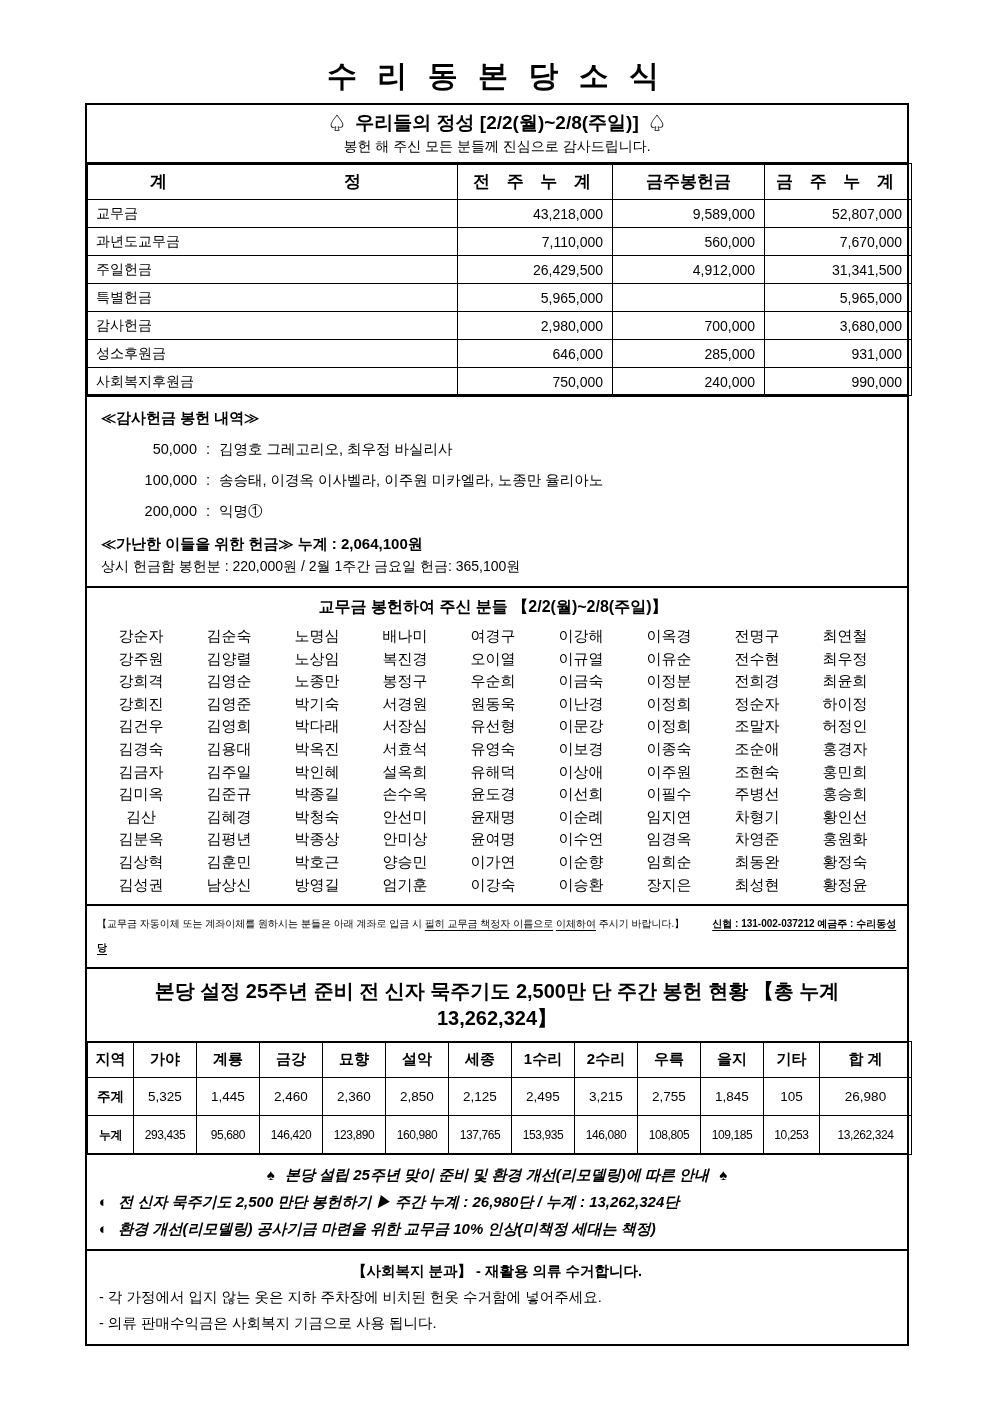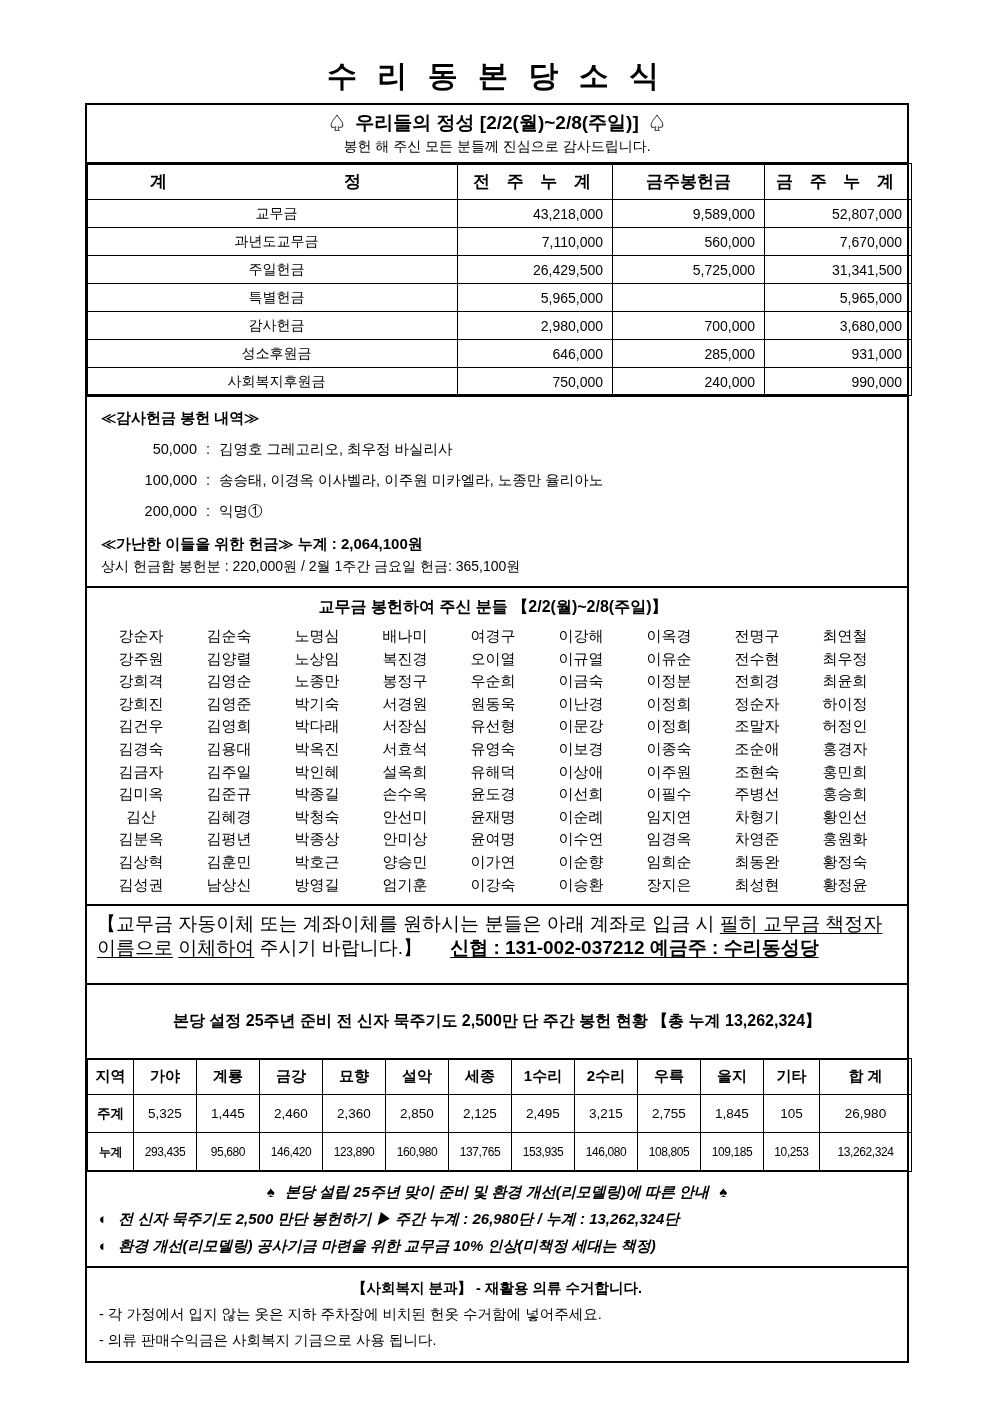--- a/index.html
+++ b/index.html
@@ -22,47 +22,47 @@
   .box1-title { font-size:19px; font-weight:bold; }
   .box1-title .spade { font-weight:normal; font-size:18px; padding:0 4px; }
   .box1-sub { font-size:14px; margin-top:2px; }
 
   
   table { border-collapse:collapse; table-layout:fixed; width:824px; }
   .sec > table { margin:-2px 0; }
   .offer-table td, .offer-table th { border:1px solid #000; overflow:hidden; }
   .offer-table tr.head th { height:36px; font-size:17px; font-weight:bold; }
   .offer-table td { height:28px; font-size:14px; }
-  .offer-table .lbl { text-align:center; padding-left:8px; }
+  .offer-table .lbl { text-align:left; padding-left:8px; }
   .offer-table .num { text-align:right; padding-right:9px; }
   .head-cat { display:flex; justify-content:space-between; padding:0 96px 0 62px; }
   .sp { letter-spacing:6px; }
 
   
   .thanks { padding:12px 8px 10px 14px; font-size:14.5px; }
   .thanks-title { font-weight:bold; font-size:15px; }
   .t-entry { display:flex; margin-top:11px; line-height:20px; }
   .t-amount { width:96px; text-align:right; }
   .t-colon { width:22px; text-align:center; }
   .poor-title { margin-top:14px; font-weight:bold; font-size:15px; }
   .poor-detail { margin-top:4px; font-size:14px; }
 
   
   .donors { padding:9px 18px 8px 10px; }
   .donors-title { text-align:center; font-weight:bold; font-size:16px; margin-bottom:7px; }
   .donor-row { display:grid; grid-template-columns:repeat(9,1fr); }
   .donor-row span { text-align:center; font-size:15px; line-height:22.6px; }
 
   
-  .notice { padding:6px 10px 23px 10px; font-size:19px; line-height:24px; }
+  .notice { padding:6px 10px 7px 10px; font-size:10px; line-height:24px; }
   .u { text-decoration:underline; text-underline-offset:3px; }
   .acct { font-weight:bold; margin-left:28px; }
 
   
-  .rosary-title { padding:26px 6px; text-align:center; font-weight:bold; font-size:16px; }
+  .rosary-title { padding:9px 6px; text-align:center; font-weight:bold; font-size:20px; }
 
   
   .rosary-table th, .rosary-table td { border:1px solid #000; text-align:center; }
   .rosary-table tr.head th { height:36px; font-size:15px; font-weight:bold; }
   .rosary-table tr.wk td { height:38px; font-size:13.5px; }
   .rosary-table tr.cum td { height:39px; font-size:12px; letter-spacing:-0.4px; }
   .rosary-table td.rowlbl { font-weight:bold; font-size:14.5px; letter-spacing:0; }
 
   
   .announce { padding:6px 12px 7px 12px; font-size:15px; font-weight:bold; line-height:27px;font-style:italic; }
@@ -119,21 +119,21 @@
         </tr>
         <tr>
           <td class="lbl">과년도교무금</td>
           <td class="num">7,110,000</td>
           <td class="num">560,000</td>
           <td class="num">7,670,000</td>
         </tr>
         <tr>
           <td class="lbl">주일헌금</td>
           <td class="num">26,429,500</td>
-          <td class="num">5,725,000</td>
+          <td class="num">4,912,000</td>
           <td class="num">31,341,500</td>
         </tr>
         <tr>
           <td class="lbl">특별헌금</td>
           <td class="num">5,965,000</td>
           <td class="num"></td>
           <td class="num">5,965,000</td>
         </tr>
         <tr>
           <td class="lbl">감사헌금</td>

